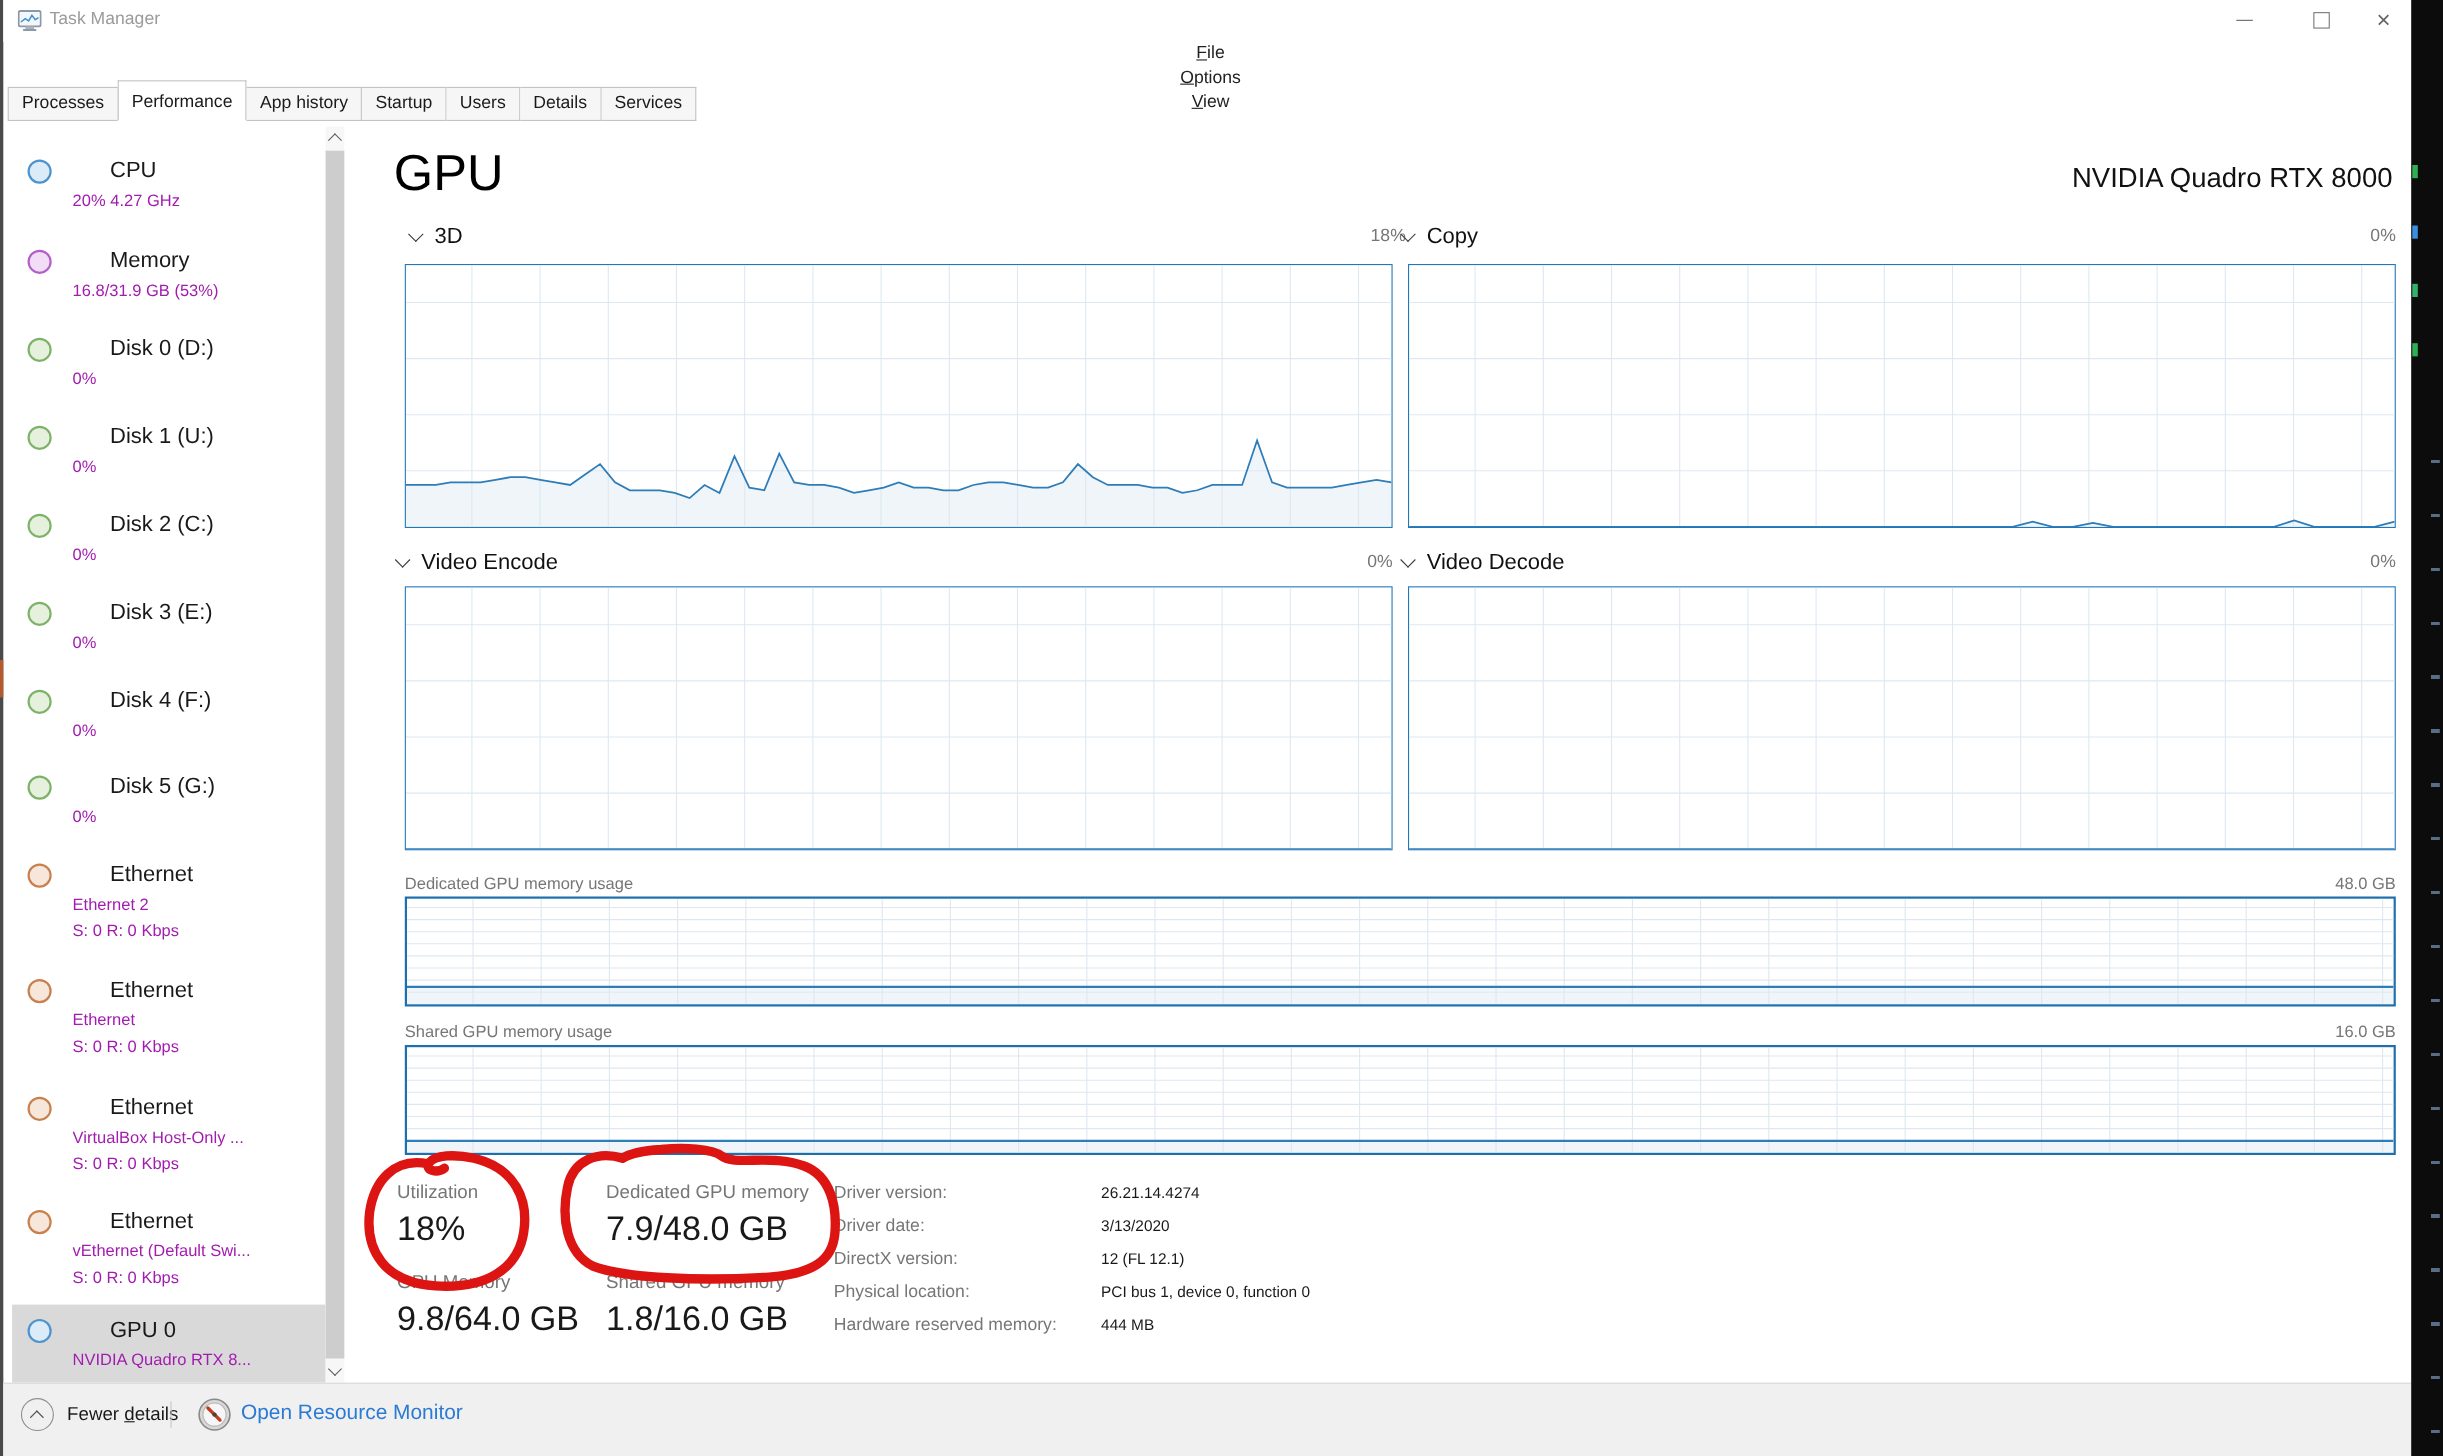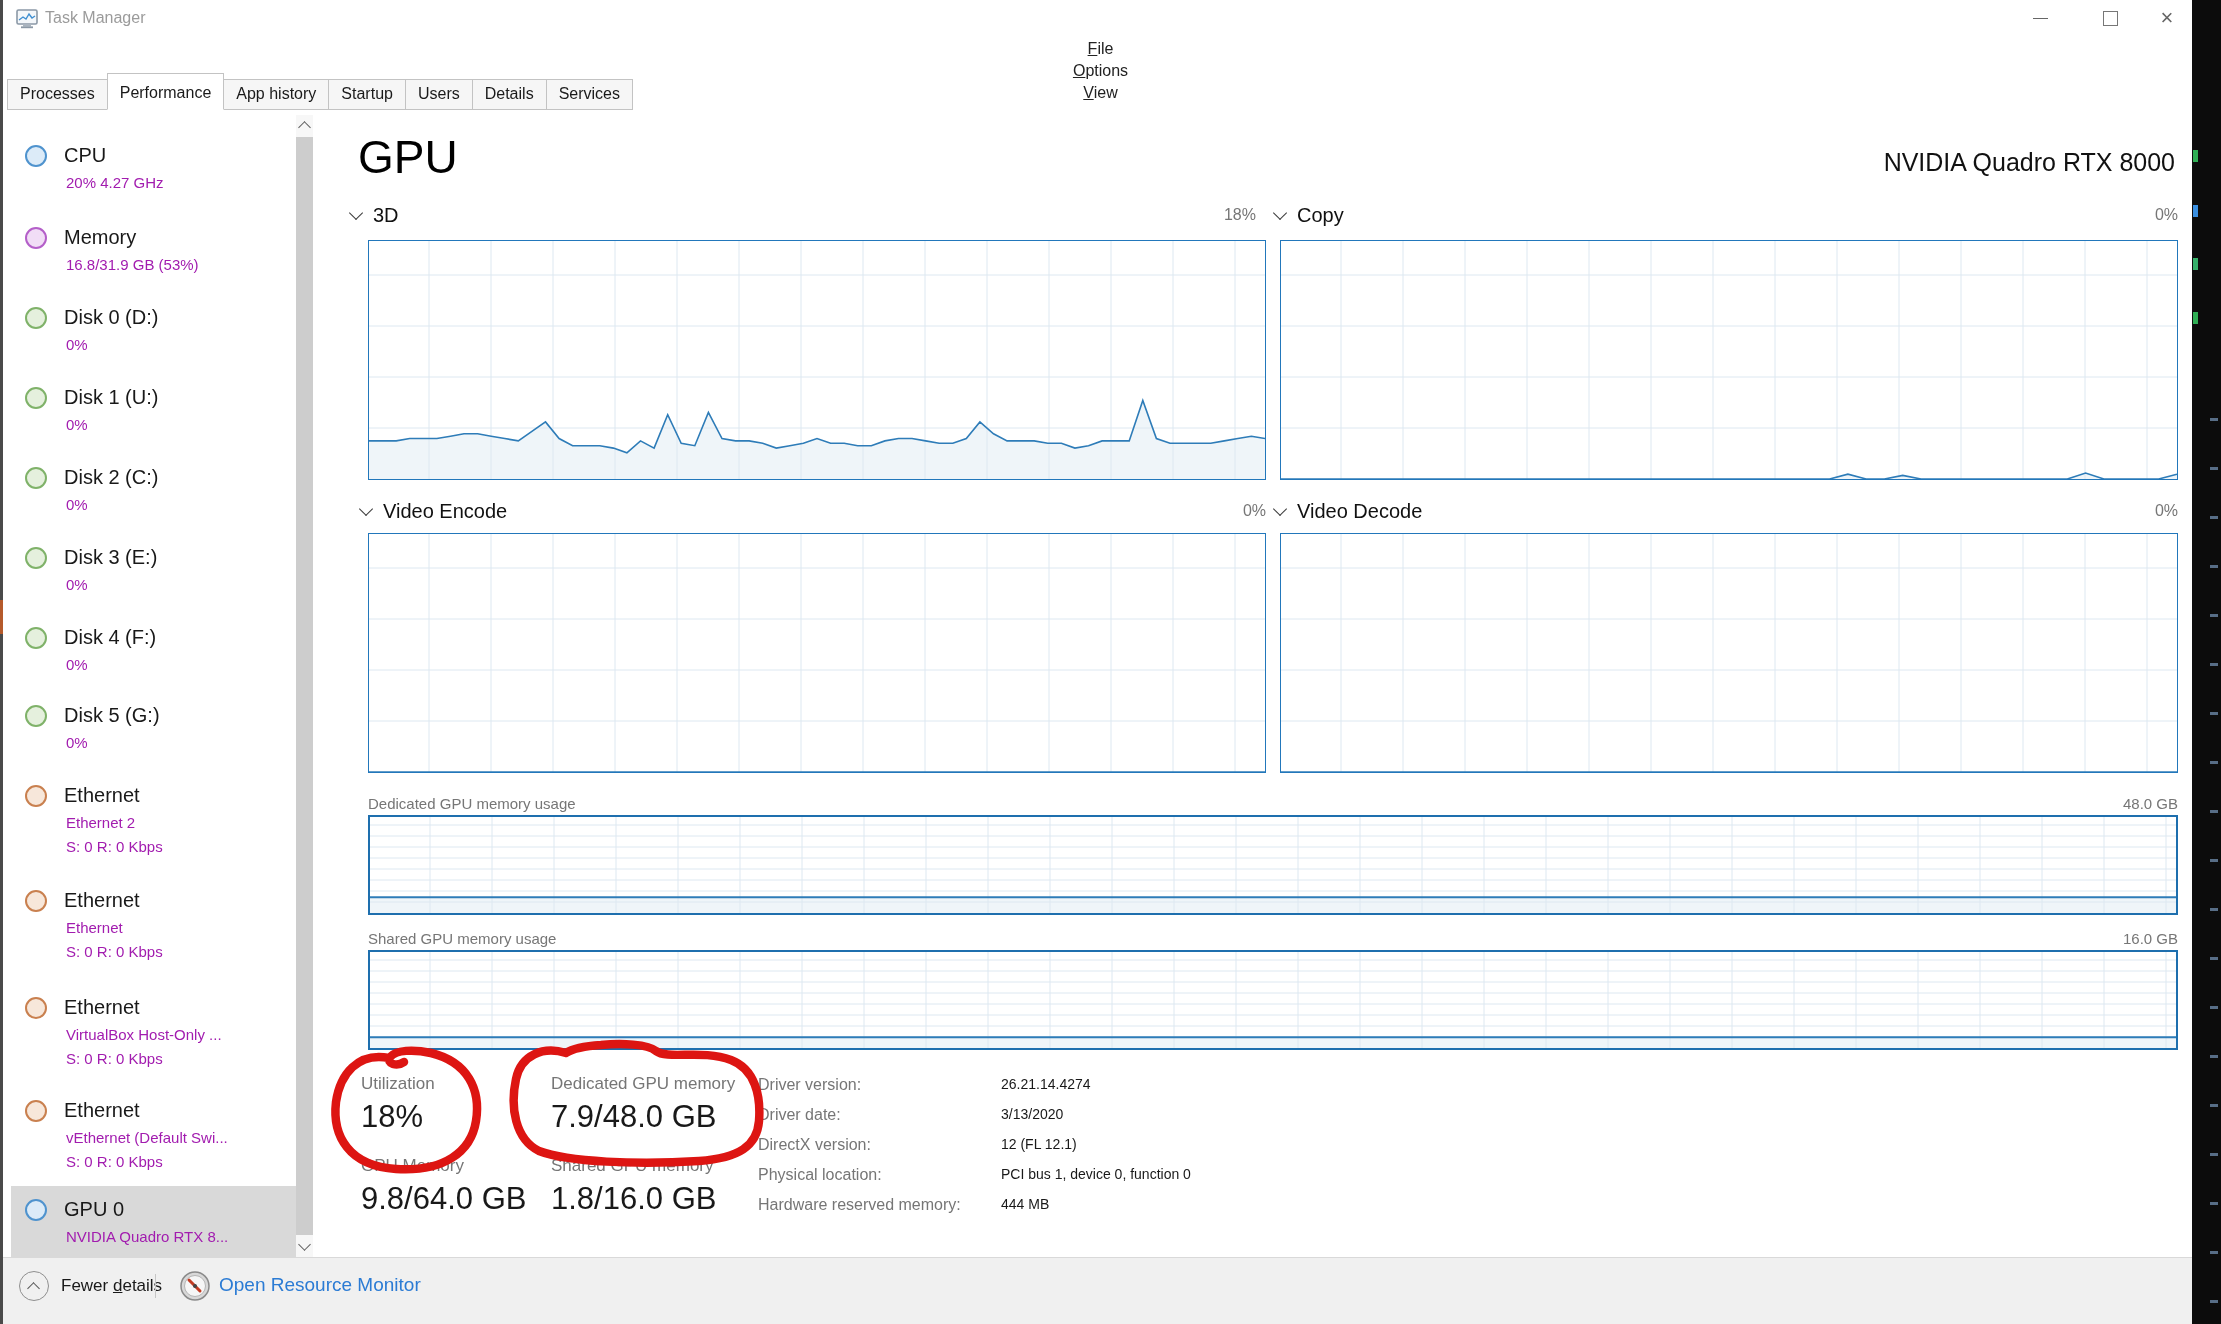--- a/index.html
+++ b/index.html
@@ -29,21 +29,21 @@
   .tab{font-size:16px;color:#1a1a1a;background:#f6f6f6;border:1px solid #c3c3c3;border-left-width:0;
        padding:5px 12px 6px 12px;white-space:nowrap;margin-top:44px;}
   .tab:first-child{border-left-width:1px;}
   .tab.active{background:#fff;border-left-width:1px;border-bottom:1px solid #fff;padding-top:10px;padding-bottom:7px;margin-left:-1px;position:relative;z-index:2;}
 
   
   .side-item{position:absolute;left:8px;width:285px;box-sizing:border-box;padding-top:12px;overflow:hidden;}
   .side-item.selected{background:#d9d9d9;}
   .si-head{display:flex;align-items:center;}
   .ring{width:22px;height:22px;border-radius:50%;box-sizing:border-box;margin-left:14px;margin-right:17px;flex:none;}
-  .si-title{font-size:20px;color:#191919;white-space:nowrap;}
+  .si-title{font-size:20px;color:#191919;white-space:nowrap;margin-left:36px;}
   .si-lines{margin-left:55px;margin-top:4px;}
   .si-line{font-size:15px;color:#a21caf;line-height:24px;white-space:nowrap;overflow:hidden;}
 
   .sbar{position:absolute;left:293px;top:115px;width:17px;height:1142px;background:#f7f7f7;}
   .sbar-thumb{position:absolute;left:0;top:22px;width:17px;height:1098px;background:#cdcdcd;}
   .sbar-arrow{position:absolute;left:4px;width:8px;height:8px;border-right:1.6px solid #5e5e5e;border-bottom:1.6px solid #5e5e5e;}
   .sbar-up{top:8px;transform:rotate(-135deg);}
   .sbar-down{bottom:8px;transform:rotate(45deg);}
 
   
@@ -253,21 +253,21 @@
 
     <div class="sbar">
       <i class="sbar-arrow sbar-up"></i>
       <div class="sbar-thumb"></div>
       <i class="sbar-arrow sbar-down"></i>
     </div>
 
     <div class="gpu-title">GPU</div>
     <div class="device-name">NVIDIA Quadro RTX 8000</div>
 
-    <div class="chart-head" style="left:348px;top:202px;width:905px;">
+    <div class="chart-head" style="left:370px;top:202px;width:905px;">
       <i class="chev"></i>
       <span class="ch-label">3D</span>
       <span class="ch-pct">18%</span>
     </div>
     <div class="chart-head" style="left:1272px;top:202px;width:903px;">
       <i class="chev"></i>
       <span class="ch-label">Copy</span>
       <span class="ch-pct">0%</span>
     </div>
     <div class="chart-head" style="left:358px;top:498px;width:905px;">

